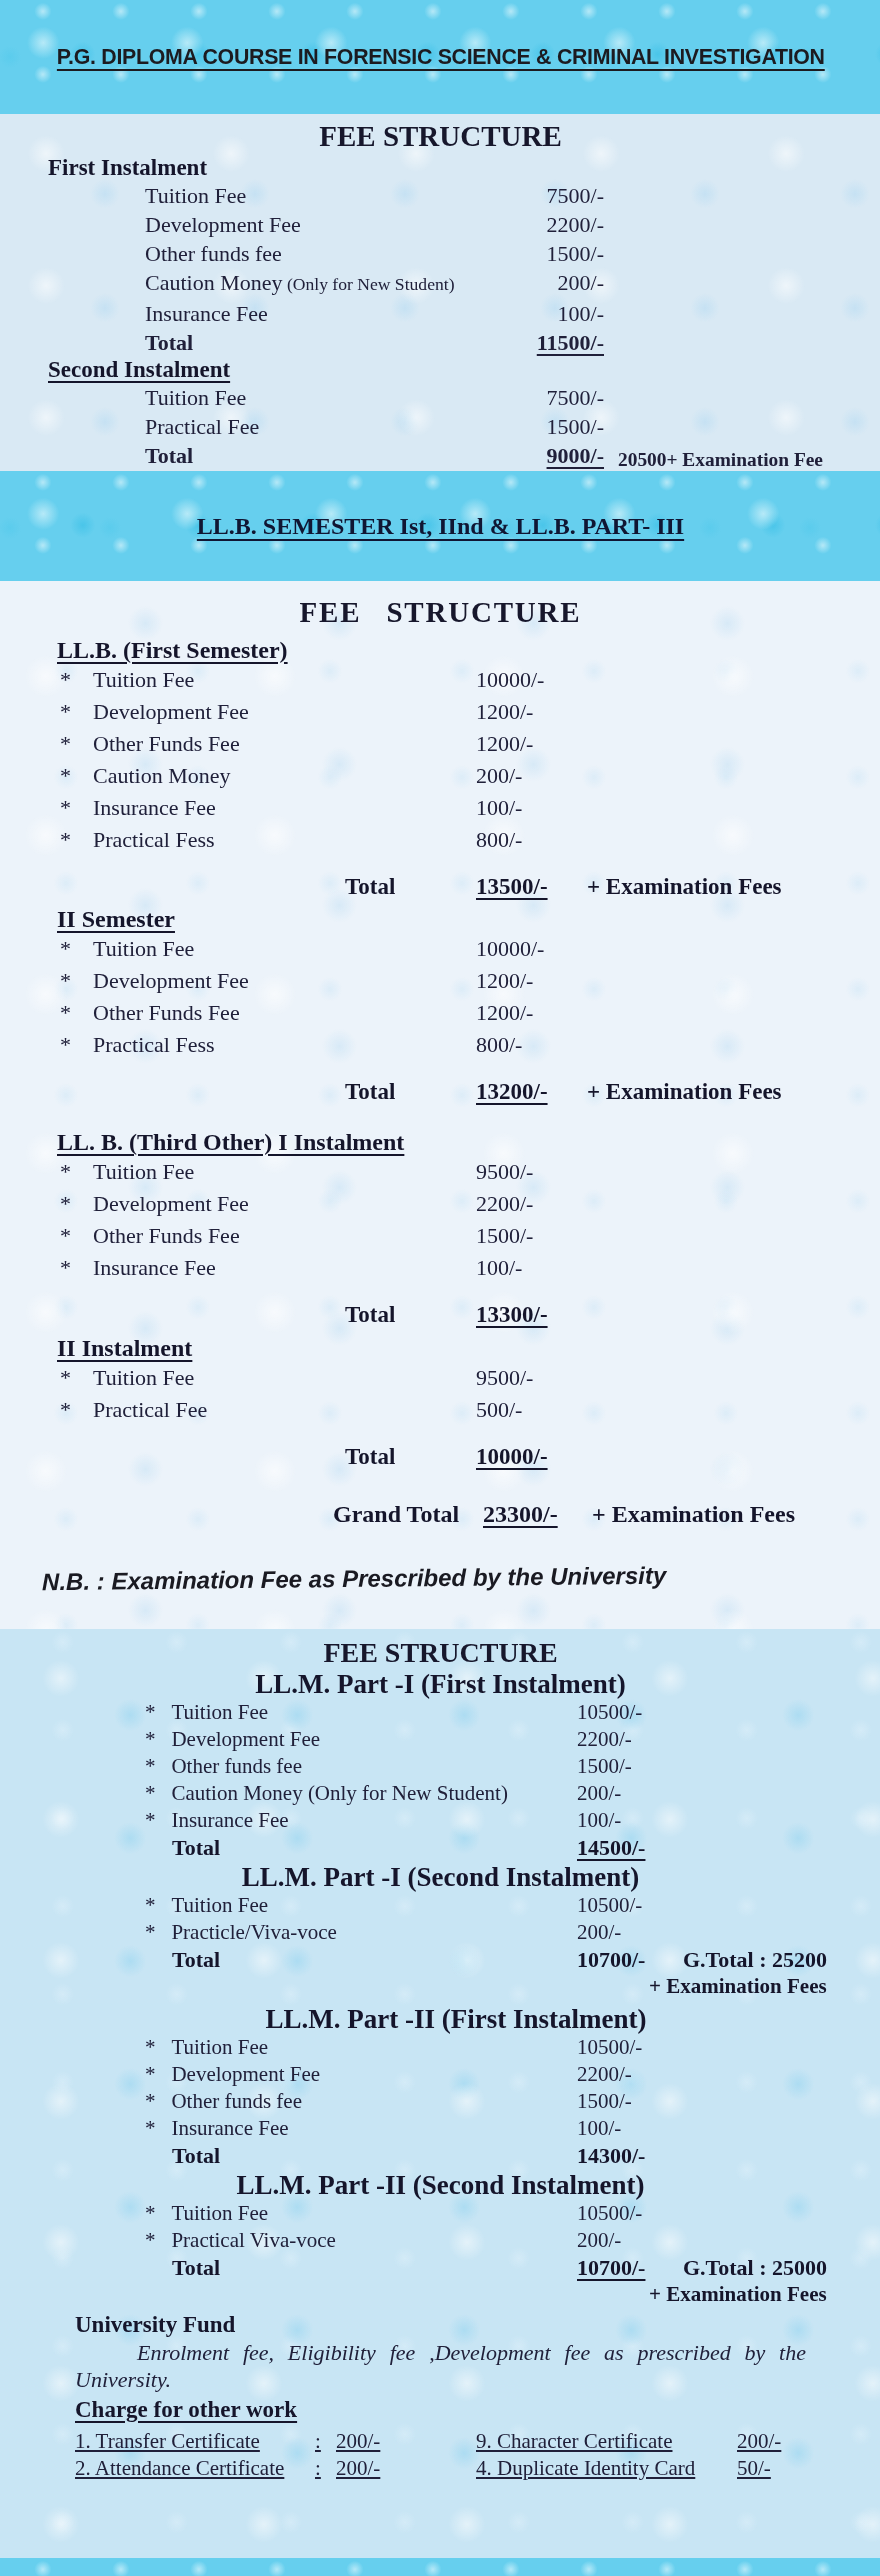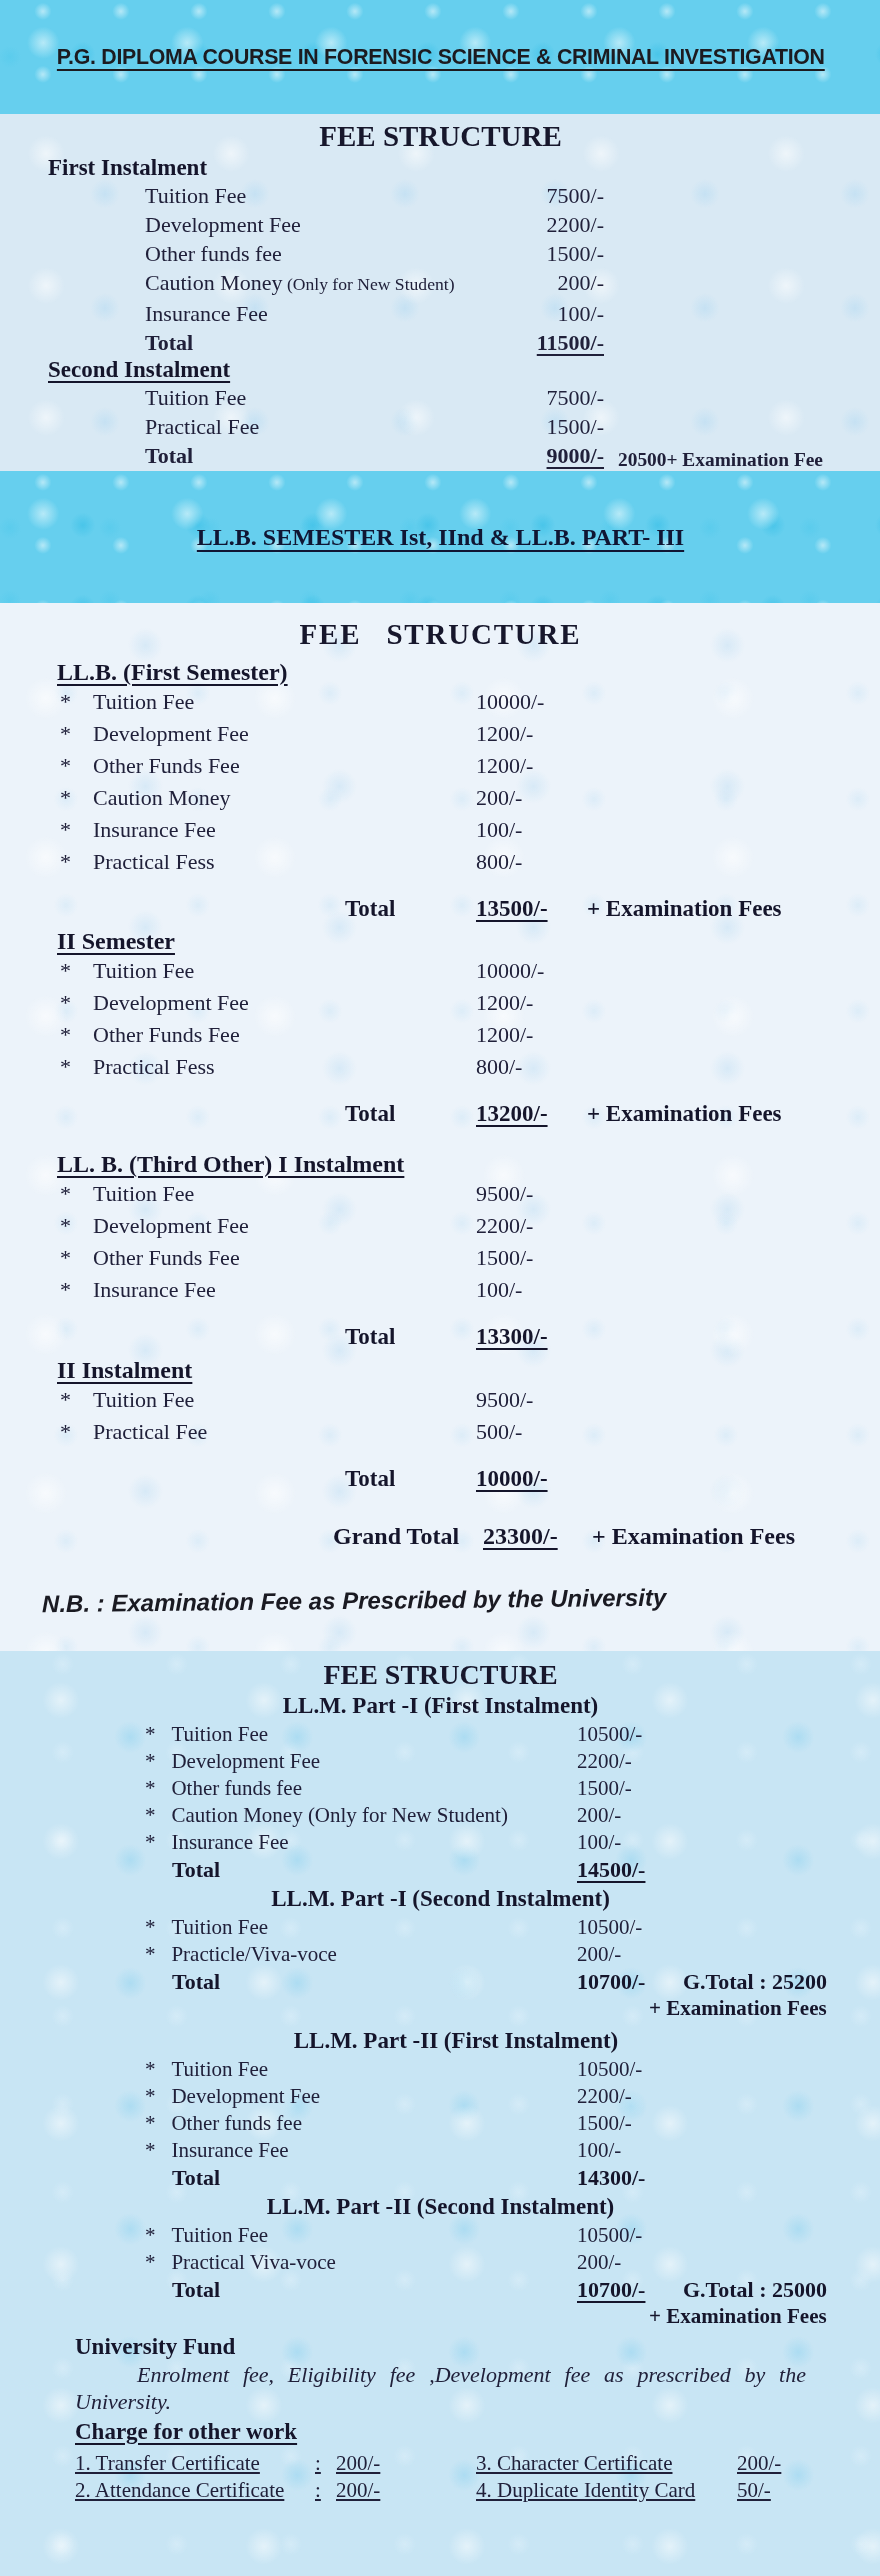--- a/index.html
+++ b/index.html
@@ -12,21 +12,21 @@
   .band{
     background-color:var(--band_cyan,#66cfee);
     background-image:
       radial-gradient(circle 23px at 30% 40%, rgba(196,238,249,.85), rgba(196,238,249,0) 70%),
       radial-gradient(circle 17.6px at 72% 66%, rgba(64,194,232,.75), rgba(64,194,232,0) 72%),
       radial-gradient(circle 12.3px at 55% 18%, rgba(214,243,251,.7), rgba(214,243,251,0) 70%),
       radial-gradient(circle 16px at 10% 78%, rgba(84,202,236,.6), rgba(84,202,236,0) 70%);
     background-size:144px 107px,115px 82px,78px 63px,100px 73px;
   }
   .band-top{height:114px;display:flex;align-items:center;justify-content:center;}
-  .band-mid{height:132px;display:flex;align-items:center;justify-content:center;}
+  .band-mid{height:110px;display:flex;align-items:center;justify-content:center;}
   .band-bottom{height:17.6px;}
   .banner-title{
     font-family:"Liberation Sans","DejaVu Sans",sans-serif;
     font-weight:700;font-size:22px;letter-spacing:-0.3px;color:#1c1b20;
     text-decoration:underline;text-decoration-thickness:1.8px;text-underline-offset:5.3px;
     transform:scaleX(.97);white-space:nowrap;
   }
   .llb-banner{
     font-size:24px;font-weight:700;color:#101633;white-space:nowrap;
     text-decoration:underline;text-decoration-thickness:1.8px;text-underline-offset:5.3px;
@@ -83,21 +83,21 @@
   .sec3{
     height:929px;box-sizing:border-box;padding-top:7px;
     background-color:var(--sec3_bg,#c8e5f4);
     background-image:
       radial-gradient(circle 26.4px at 30% 35%, rgba(255,255,255,.5), rgba(255,255,255,0) 70%),
       radial-gradient(circle 23px at 78% 70%, rgba(150,213,240,.55), rgba(150,213,240,0) 70%),
       radial-gradient(circle 16px at 55% 15%, rgba(222,240,250,.55), rgba(222,240,250,0) 70%);
     background-size:203px 141px,167px 123px,114px 88px;
   }
   .sec3 .h1{font-size:28px;line-height:33px;}
-  .g-head3{font-size:23px;font-weight:700;text-align:center;line-height:30px;color:#15152b;}
+  .g-head3{font-size:27px;font-weight:700;text-align:center;line-height:30px;color:#15152b;}
   .row3{position:relative;padding-left:145px;line-height:27px;font-size:21px;}
   .row3 .ast{display:inline-block;width:26.4px;}
   .row3 .val3{position:absolute;left:577px;white-space:nowrap;}
   .trow3{position:relative;padding-left:172px;line-height:28px;font-size:22px;font-weight:700;color:#15152b;}
   .trow3 .tval{position:absolute;left:577px;white-space:nowrap;}
   .trow3 .gtot{position:absolute;left:683px;white-space:nowrap;}
   .noterow3{padding-left:649px;line-height:25px;font-size:21px;font-weight:700;color:#15152b;white-space:nowrap;}
   .g3gap{margin-top:5.3px;padding-left:31px;}
   .nb3{margin:26.4px 53px 0 75px;font-size:22px;line-height:27px;}
   .nb3 .nbl{margin-right:37px;}
@@ -360,21 +360,21 @@
     <div class="uf-head">University Fund</div>
     <p class="uf-text">Enrolment fee, Eligibility fee ,Development fee as prescribed by the University.</p>
     <div class="charges-head u-head">Charge for other work</div>
     <div class="charges">
       <div class="citem">
         <span class="clabel">1. Transfer Certificate</span>
         <span class="ccolon">:</span>
         <span class="cval">200/-</span>
       </div>
       <div class="citem">
-        <span class="clabel">3. Character Certificate</span>
+        <span class="clabel">9. Character Certificate</span>
         <span class="ccolon"></span>
         <span class="cval">200/-</span>
       </div>
       <div class="citem">
         <span class="clabel">2. Attendance Certificate</span>
         <span class="ccolon">:</span>
         <span class="cval">200/-</span>
       </div>
       <div class="citem">
         <span class="clabel">4. Duplicate Identity Card</span>

